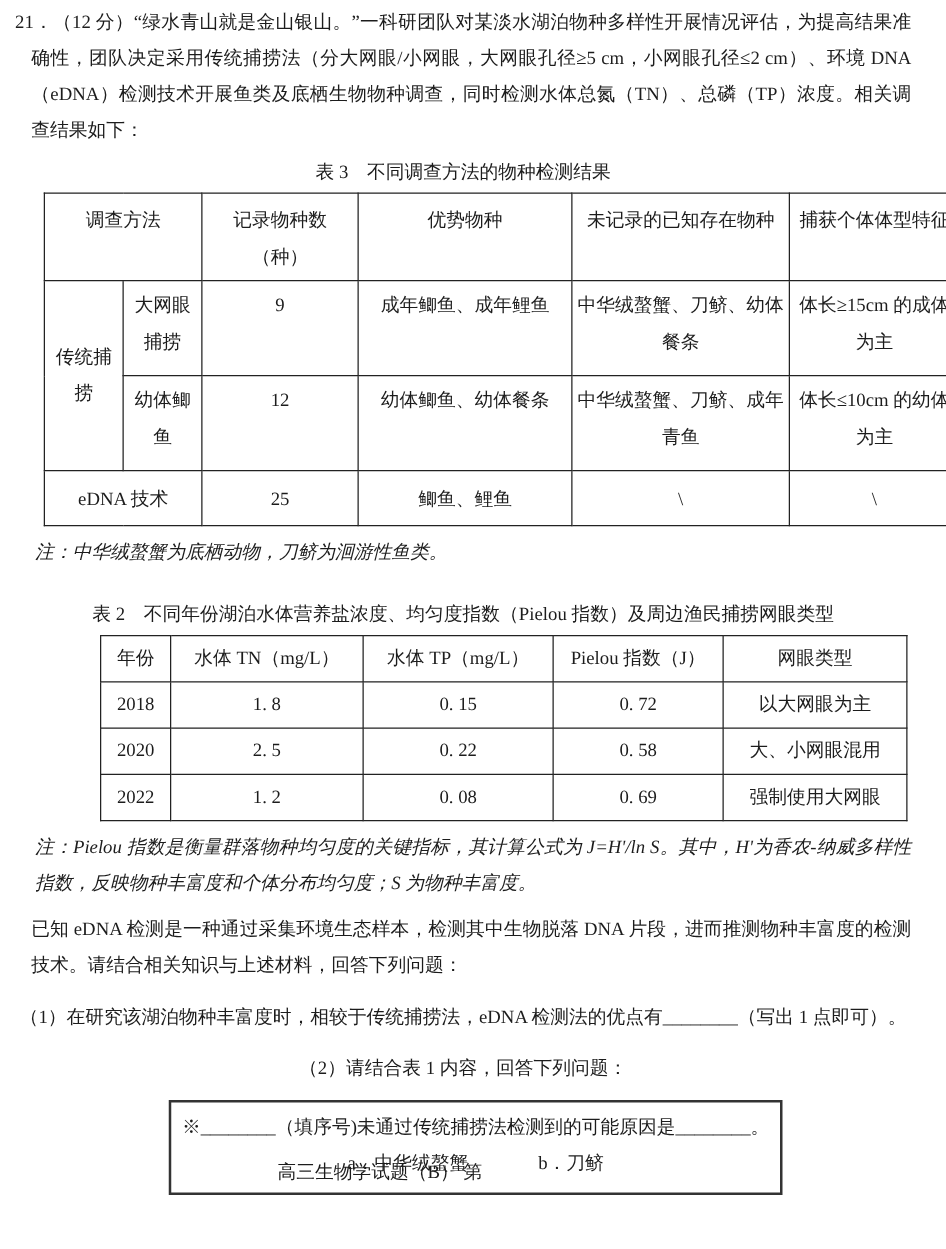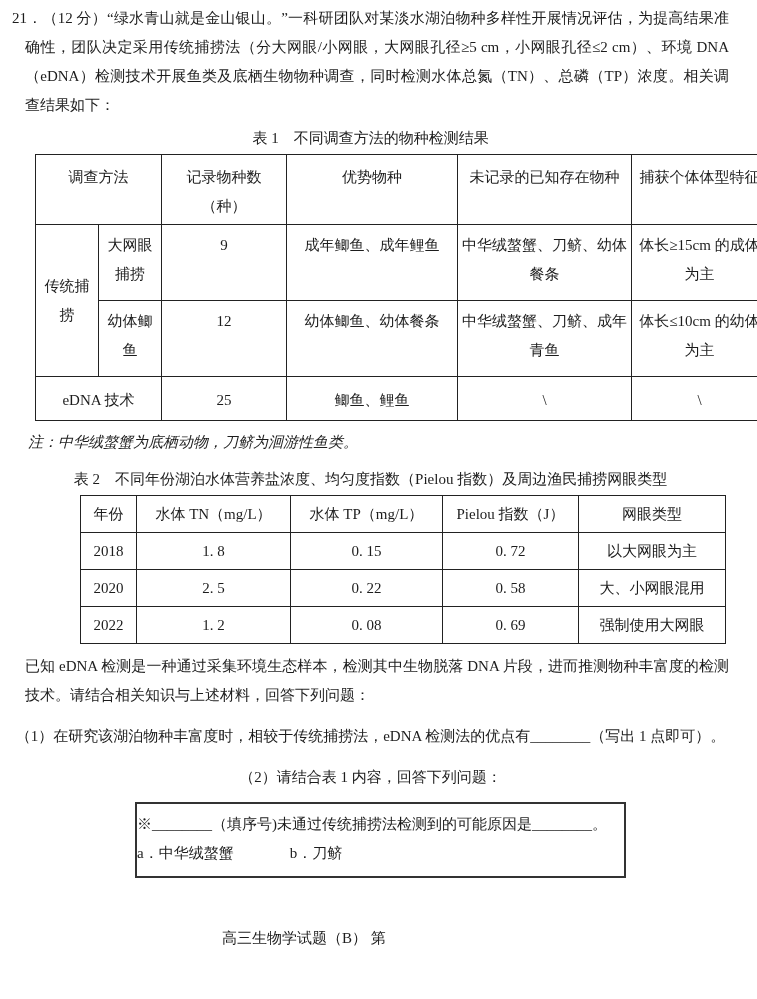--- a/index.html
+++ b/index.html
@@ -67,39 +67,40 @@
     margin:12px 0 0 0;
     text-align:center;
   }
   .q-sub{
     margin:12px 0 0 50px;
   }
   .answer-box{
     margin:10px 0 0 123px;
     width:487px;
     border:2px solid #333;
+    text-align:center;
     padding:6px 0 8px 0;
   }
   .answer-box .line{line-height:29px;}
   .opt-a{margin-right:56px;}
   .footer{
     position:absolute;
     left:222px;
     top:926px;
     line-height:24px;
   }
 </style>
 </head>
 <body>
 
 <div class="page">
 
   <p class="para-intro">21．（12 分）“绿水青山就是金山银山。”一科研团队对某淡水湖泊物种多样性开展情况评估，为提高结果准确性，团队决定采用传统捕捞法（分大网眼/小网眼，大网眼孔径≥5 cm，小网眼孔径≤2 cm）、环境 DNA（eDNA）检测技术开展鱼类及底栖生物物种调查，同时检测水体总氮（TN）、总磷（TP）浓度。相关调查结果如下：</p>
 
-  <div class="caption">表 1　不同调查方法的物种检测结果</div>
+  <div class="caption">表 3　不同调查方法的物种检测结果</div>
 
   <table class="t1">
     <tbody>
         <tr>
       <th colspan="2" style="width:117px">调查方法</th>
       <th style="width:116px">记录物种数（种）</th>
       <th style="width:162px">优势物种</th>
       <th style="width:165px">未记录的已知存在物种</th>
       <th style="width:127px">捕获个体体型特征</th>
     </tr>
@@ -123,21 +124,21 @@
       <td>25</td>
       <td>鲫鱼、鲤鱼</td>
       <td>\</td>
       <td>\</td>
     </tr>
   </tbody>
     </table>
 
   <div class="note">注：中华绒螯蟹为底栖动物，刀鲚为洄游性鱼类。</div>
 
-  <div class="caption" style="margin-top:9px">表 2　不同年份湖泊水体营养盐浓度、均匀度指数（Pielou 指数）及周边渔民捕捞网眼类型</div>
+  <div class="caption" style="margin-top:22px">表 2　不同年份湖泊水体营养盐浓度、均匀度指数（Pielou 指数）及周边渔民捕捞网眼类型</div>
 
   <table class="t2">
     <tbody>
         <tr>
       <th style="width:47px">年份</th>
       <th style="width:145px">水体 TN（mg/L）</th>
       <th style="width:143px">水体 TP（mg/L）</th>
       <th style="width:127px">Pielou 指数（J）</th>
       <th style="width:138px">网眼类型</th>
     </tr>
@@ -158,20 +159,21 @@
     <tr>
       <td>2022</td>
       <td>1. 2</td>
       <td>0. 08</td>
       <td>0. 69</td>
       <td>强制使用大网眼</td>
     </tr>
   </tbody>
     </table>
 
+  <div class="note">注：Pielou 指数是衡量群落物种均匀度的关键指标，其计算公式为 J=H'/ln S。其中，H'为香农-纳威多样性指数，反映物种丰富度和个体分布均匀度；S 为物种丰富度。</div>
 
   <p class="body-para">已知 eDNA 检测是一种通过采集环境生态样本，检测其中生物脱落 DNA 片段，进而推测物种丰富度的检测技术。请结合相关知识与上述材料，回答下列问题：</p>
 
   <p class="q-line">（1）在研究该湖泊物种丰富度时，相较于传统捕捞法，eDNA 检测法的优点有________（写出 1 点即可）。</p>
 
   <p class="q-line">（2）请结合表 1 内容，回答下列问题：</p>
 
 
   <div class="answer-box">
     <div class="line">※________（填序号)未通过传统捕捞法检测到的可能原因是________。</div>

